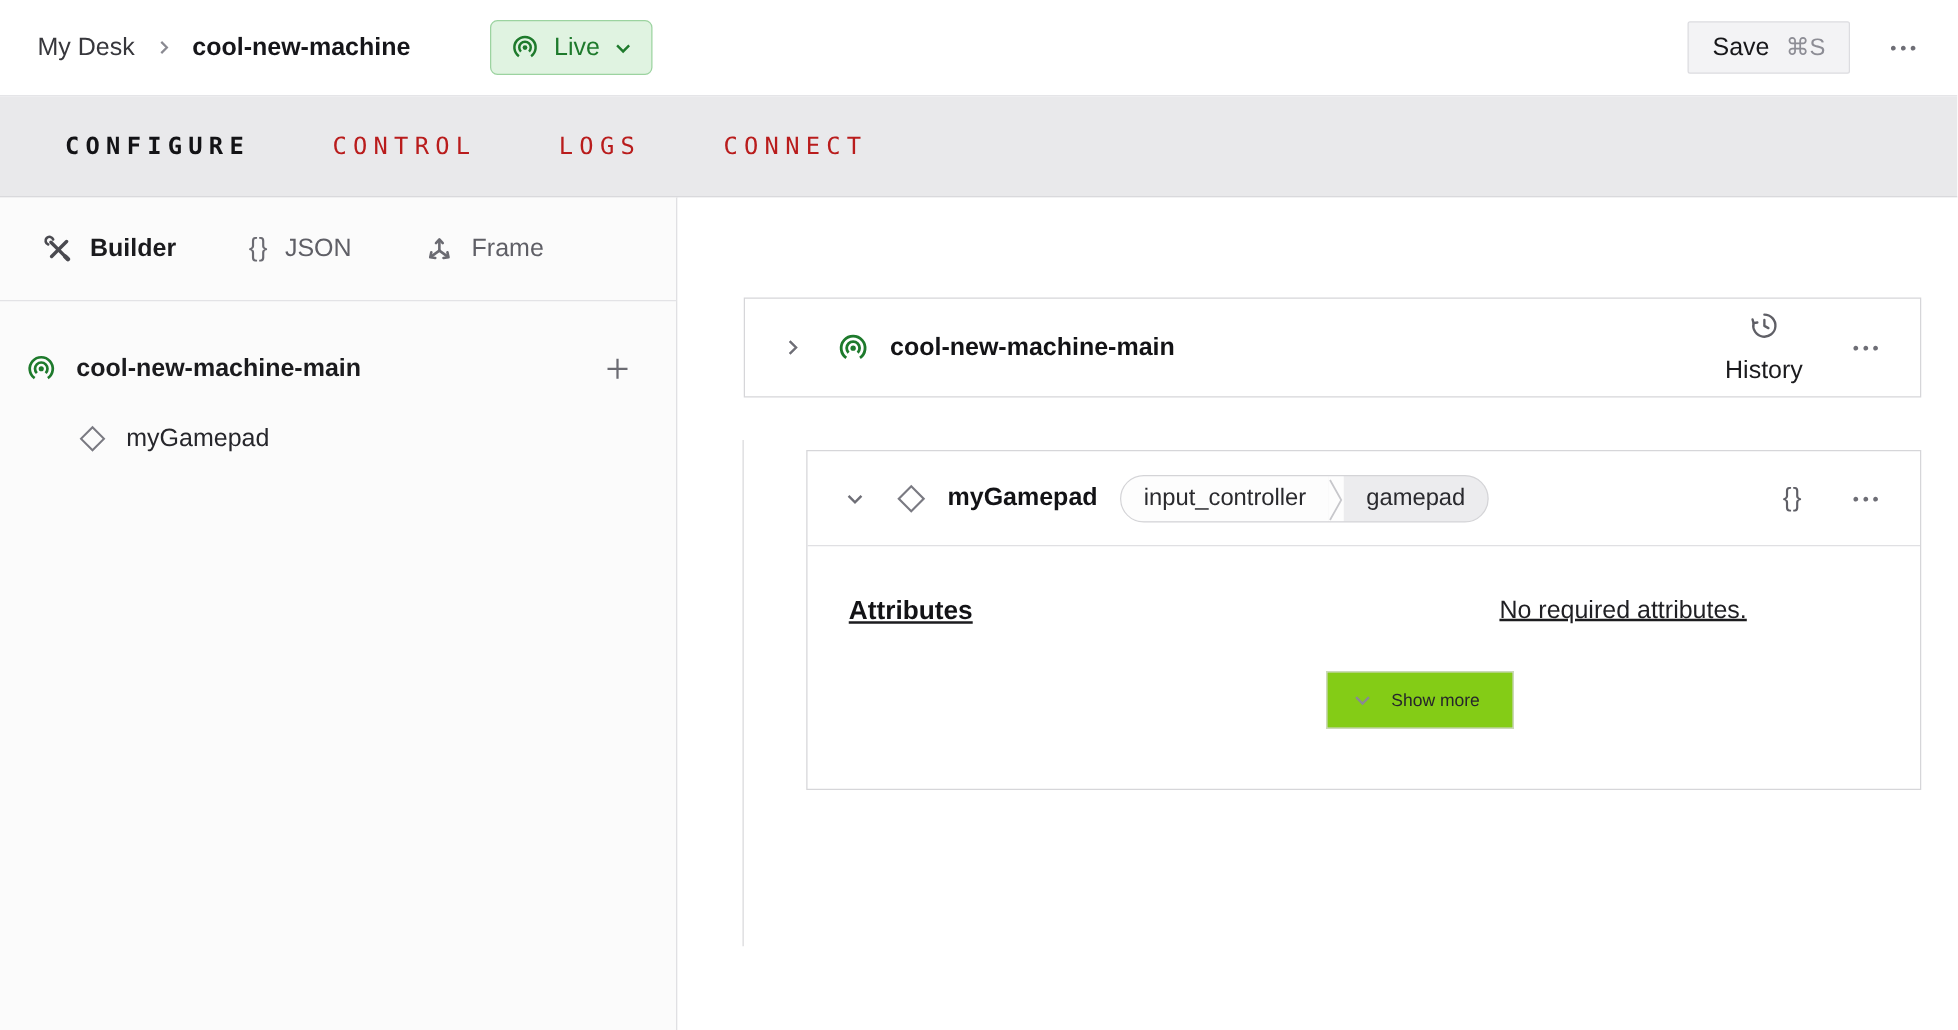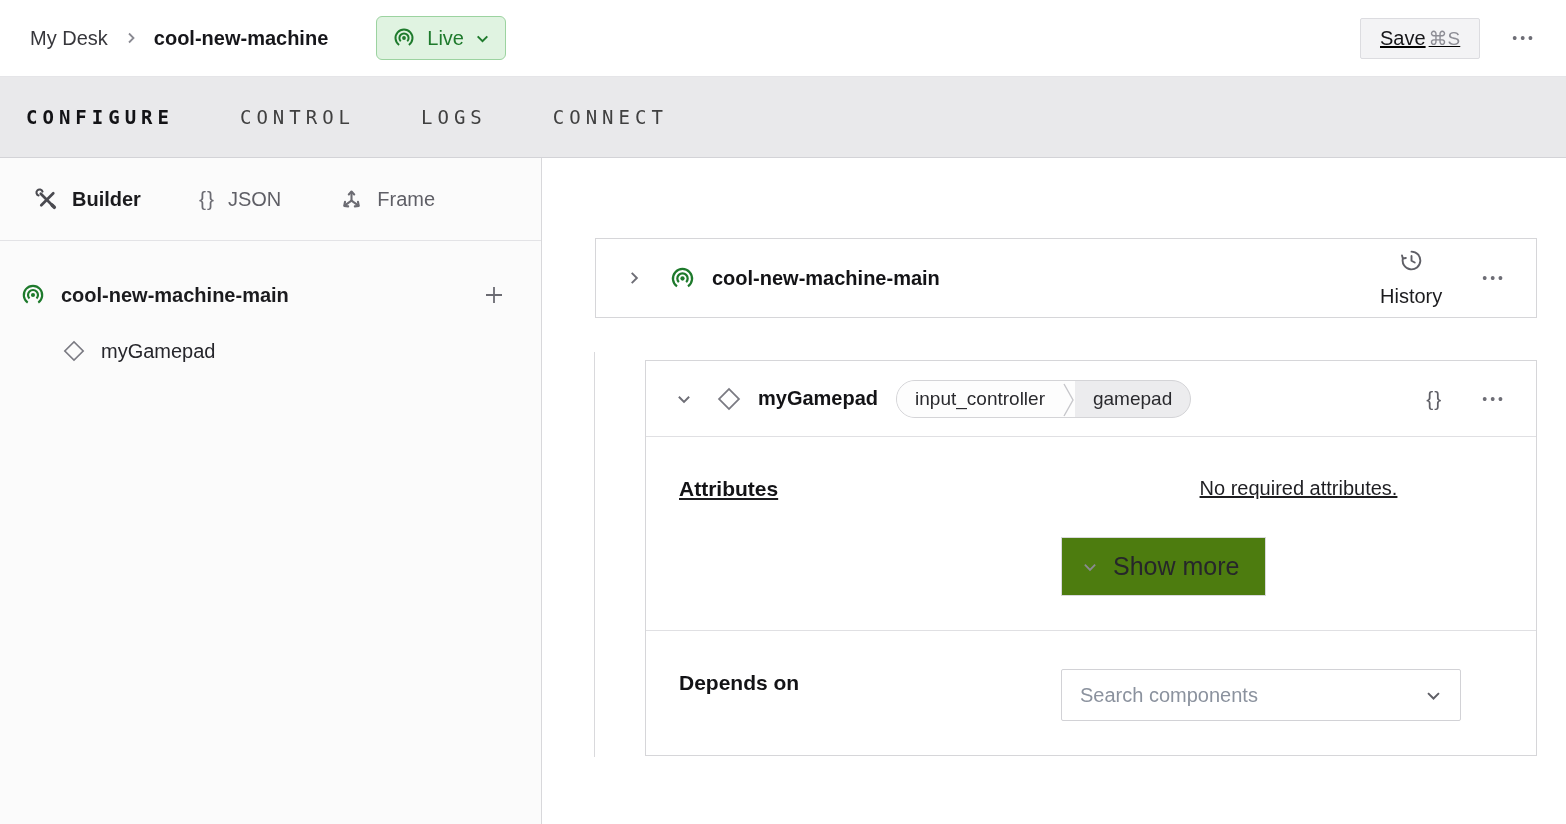--- a/index.html
+++ b/index.html
@@ -16,48 +16,48 @@
     height: 77px; background:#fff;
     display:flex; align-items:center;
     padding: 0 30px;
     border-bottom: 1px solid #e5e5e8;
   }
   .breadcrumb { display:flex; align-items:center; gap:16px; font-size:20px;justify-content:center; }
   .crumb-parent { color:#37373c; cursor:pointer; }
   .crumb-sep { color:#8a8a92; }
   .crumb-current { font-weight:700; color:#16161a; }
   .live-badge {
-    margin-left:48px;
+    margin-left:64px;
     display:flex; align-items:center; gap:11px;
     background:#e0f3e1; border:1px solid #9cd3a0; border-radius:6px;
     padding: 9px 15px;
     color:#1e7a2c; font-size:20px; font-weight:500;
     cursor:pointer;
   }
   .topbar-right { margin-left:auto; display:flex; align-items:center; gap:32px; }
   .save-btn {
-    display:flex; align-items:center; gap:3px;
+    display:flex; align-items:center; gap:13px;
     background:#f3f3f5; border:1px solid #dcdce0; border-radius:2px;
-    padding: 8px 19px; font-size:20px; cursor:pointer;text-decoration:underline;
+    padding: 8px 19px; font-size:20px; cursor:pointer;
   }
   .save-label { color:#17171a; }
   .save-shortcut { color:#8d8d95; font-size:19px; }
   .dots { color:#6e6e76; font-size:14px; letter-spacing:3px; line-height:1; cursor:pointer; user-select:none; white-space:nowrap; }
 
   
   .tabbar {
     height: 81px; background:#e9e9eb;
     border-bottom:1px solid #d3d3d7;
     display:flex; align-items:center;
-    padding-left:26px; gap:66px;
+    padding-left:52px; gap:66px;
   }
   .tab {
     font-family:"DejaVu Sans Mono","Liberation Mono",monospace;
     font-size:19px; letter-spacing:5px;
-    color:#404040; cursor:pointer; white-space:nowrap;
+    color:#b91c1c; cursor:pointer; white-space:nowrap;
   }
   .tab.active { font-weight:700; color:#131316; }
 
   
   .body-row { display:flex; height:823px; }
 
   
   .sidebar {
     width:542px; background:#fbfbfb;
     border-right:1px solid #d8d8db;
@@ -128,23 +128,23 @@
   .depends-row { height:124px; }
   .section-label {
     padding:40px 0 0 33px;
     font-size:21px; font-weight:700; color:#131316;
   }
   .section-content { padding-top:40px; }
   .empty-text { font-size:20px; color:#1f1f23;text-align:center; }
   .show-more-btn {
     margin-top:37px;
     display:inline-flex; align-items:center; gap:15px;
-    background:#4d7c0f; border:1px solid #d9d9dc;
+    background:#84cc16; border:1px solid #d9d9dc;
     padding:14px 26px 14px 20px;
-    font-size:25px; color:#26262b;
+    font-size:14px; color:#26262b;
     cursor:pointer;
   }
   .depends-row .section-content { padding-top:38px; }
   .select-box {
     width:400px; height:52px;
     background:#fff; border:1px solid #d2d2d6; border-radius:2px;
     display:flex; align-items:center;
     padding:0 18px; cursor:pointer;
   }
   .select-box input {
@@ -334,28 +334,15 @@
             <span style="color:#8a8a92">
               <svg width="16" height="16" viewBox="0 0 14 14" fill="none" stroke="currentColor" stroke-width="1.6">
                   <path d="M2.5 5 L7 9.5 L11.5 5"></path>
                 </svg>
             </span>
             <span>Show more</span>
           </button>
         </div>
       </div>
 
-      <div class="section-row depends-row">
-        <div class="section-label">Depends on</div>
-        <div class="section-content">
-          <div class="select-box">
-            <input type="text" placeholder="Search components" style="">
-            <span class="select-chev">
-              <svg width="17" height="17" viewBox="0 0 14 14" fill="none" stroke="currentColor" stroke-width="1.6">
-                  <path d="M2.5 5 L7 9.5 L11.5 5"></path>
-                </svg>
-            </span>
-          </div>
-        </div>
-      </div>
     </section>
   </main>
 </div>
 
 </body></html>

